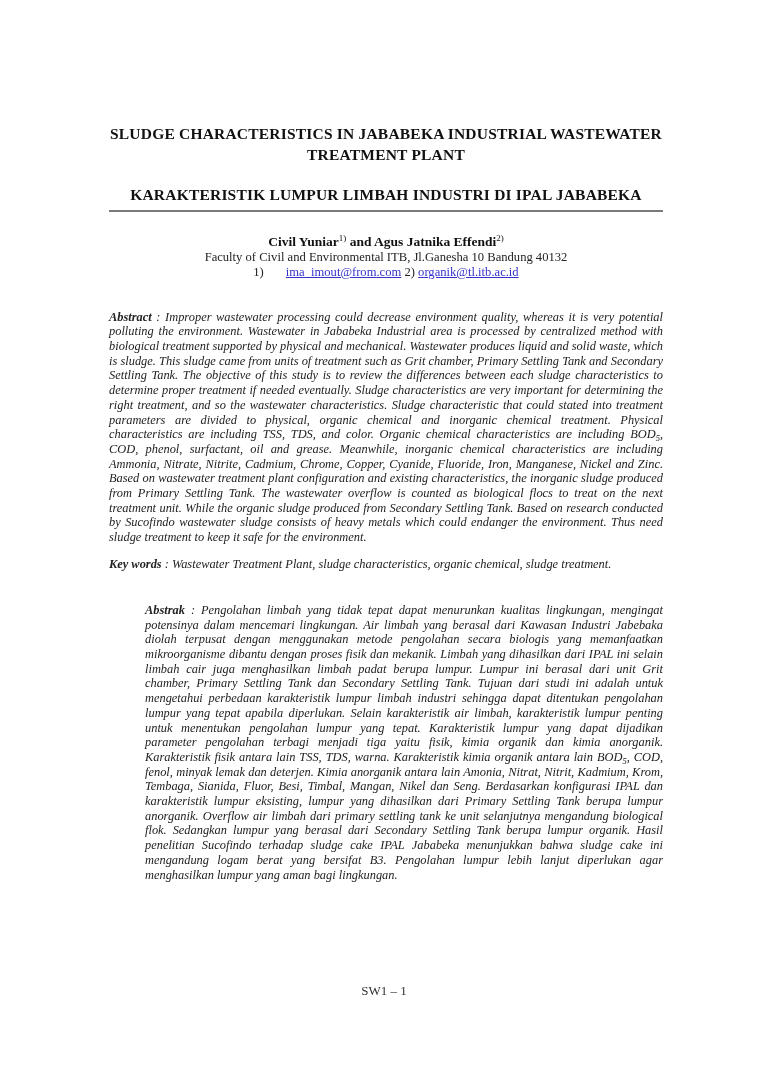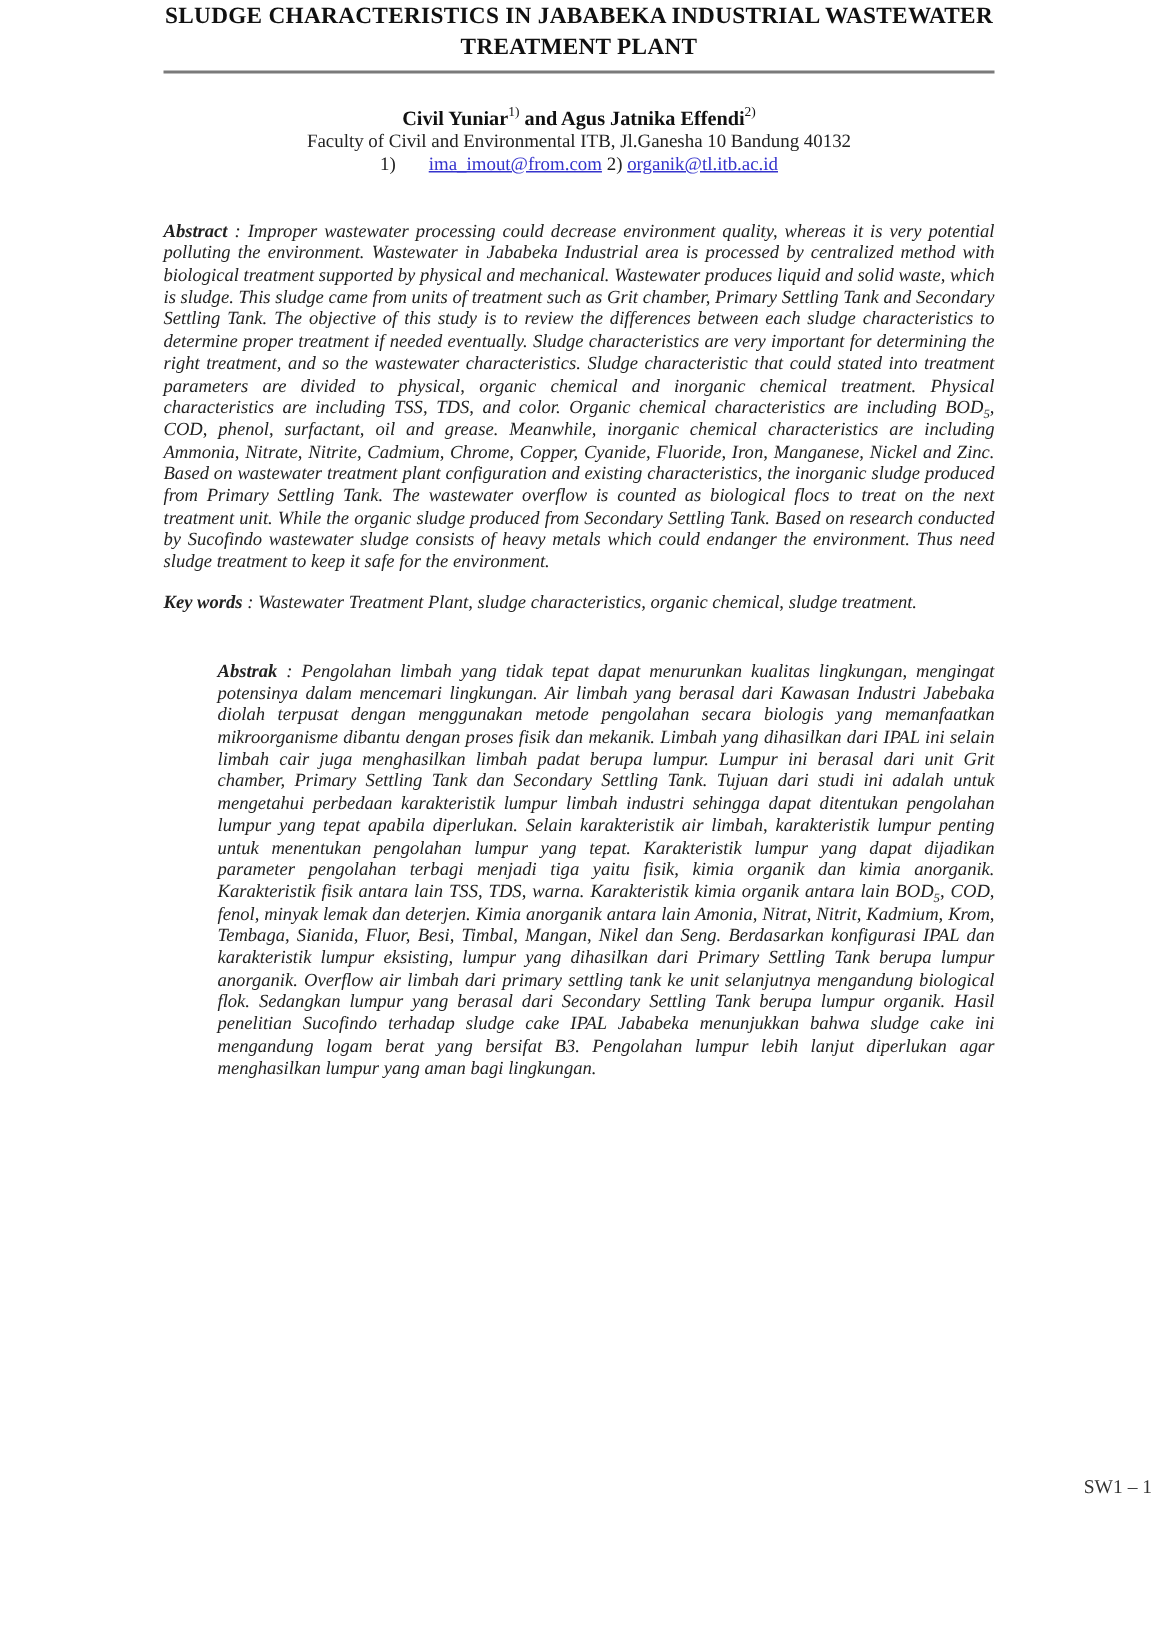--- a/index.html
+++ b/index.html
@@ -16,21 +16,21 @@
     color: #1c1c1c;
     overflow: hidden;
   }
   .content {
     position: absolute;
     left: 109px;
     top: 0;
     width: 554px;
   }
   
-  .title-block { }
+  .title-block { margin-top: 123px; }
   .title {
     font-weight: bold;
     font-size: 15.5px;
     line-height: 21px;
     text-align: center;
     letter-spacing: 0.2px;
     color: #111;
   }
   .title.indonesian { margin-top: 19px; }
   .title-divider {
@@ -81,33 +81,34 @@
   .abstract-en { margin-top: 30px; }
   .keywords { margin-top: 2px; }
   .abstract-id { margin-top: 31px; margin-left: 36px; }
   .kata-kunci { margin-top: 15px; }
   
   .footer {
     position: absolute;
     left: 0;
     top: 983px;
     width: 100%;
-    text-align: right;
+    text-align: center;
     font-size: 13px;
     color: #333;
   }
 </style>
 </head>
 <body>
 
 <div class="page">
   <div class="content">
 
     <div class="title-block">
       <div class="title english">SLUDGE CHARACTERISTICS IN JABABEKA INDUSTRIAL WASTEWATER TREATMENT PLANT</div>
+      <div class="title indonesian">KARAKTERISTIK LUMPUR LIMBAH INDUSTRI DI IPAL JABABEKA</div>
       <hr class="title-divider">
     </div>
 
     <div class="author-block">
       <div class="author-line"><span>Civil Yuniar</span><sup>1)</sup><span> and </span><span>Agus Jatnika Effendi</span><sup>2)</sup></div>
       <div class="affiliation">Faculty of Civil and Environmental ITB, Jl.Ganesha 10 Bandung 40132</div>
       <div class="email-line"><span>1)</span><span class="gap"></span><a class="email-link">ima_imout@from.com</a><span> <span>2)</span> </span><a class="email-link">organik@tl.itb.ac.id</a></div>
     </div>
 
     <p class="para abstract-en"><span class="lead-label">Abstract</span><span> : Improper wastewater processing could decrease environment quality, whereas it is very potential polluting the environment. Wastewater in Jababeka Industrial area is processed by centralized method with biological treatment supported by physical and mechanical. Wastewater produces liquid and solid waste, which is sludge. This sludge came from units of treatment such as Grit chamber, Primary Settling Tank and Secondary Settling Tank. The objective of this study is to review the differences between each sludge characteristics to determine proper treatment if needed eventually. Sludge characteristics are very important for determining the right treatment, and so the wastewater characteristics. Sludge characteristic that could stated into treatment parameters are divided to physical, organic chemical and inorganic chemical treatment. Physical characteristics are including TSS, TDS, and color. Organic chemical characteristics are including BOD</span><sub>5</sub><span>, COD, phenol, surfactant, oil and grease. Meanwhile, inorganic chemical characteristics are including Ammonia, Nitrate, Nitrite, Cadmium, Chrome, Copper, Cyanide, Fluoride, Iron, Manganese, Nickel and Zinc. Based on wastewater treatment plant configuration and existing characteristics, the inorganic sludge produced from Primary Settling Tank. The wastewater overflow is counted as biological flocs to treat on the next treatment unit. While the organic sludge produced from Secondary Settling Tank. Based on research conducted by Sucofindo wastewater sludge consists of heavy metals which could endanger the environment. Thus need sludge treatment to keep it safe for the environment.</span></p>

